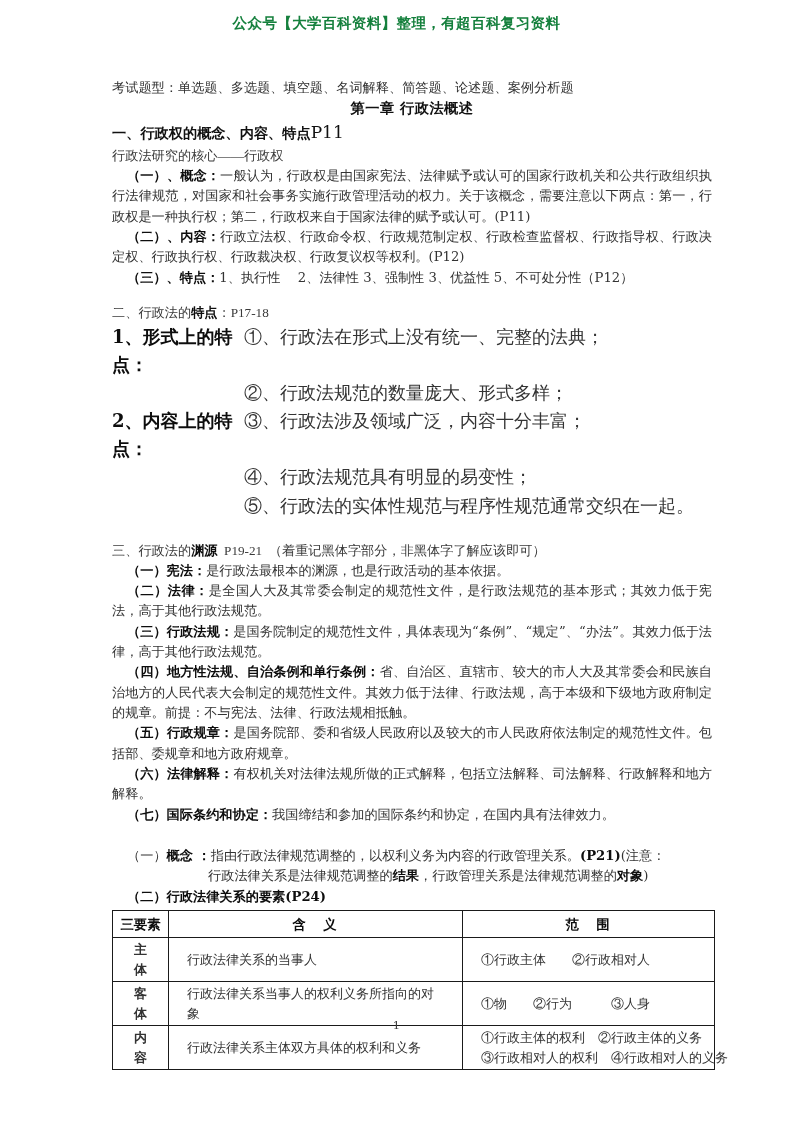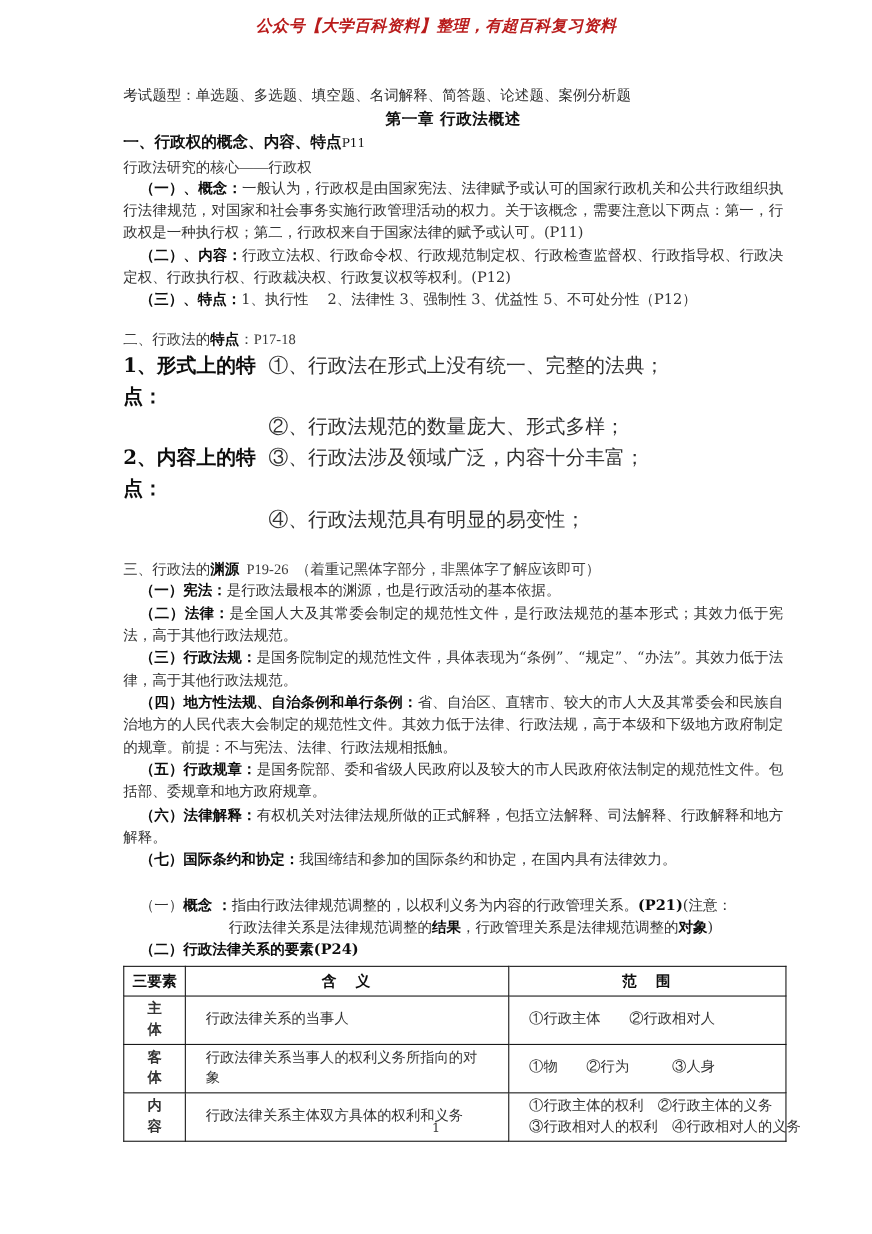--- a/index.html
+++ b/index.html
@@ -27,22 +27,21 @@
   .watermark {
     position: absolute;
     top: 14px;
     left: 0;
     width: 793px;
     text-align: center;
     font-family: "DejaVu Serif", "Liberation Serif", serif;
     font-weight: bold;
     font-size: 14.5px;
     letter-spacing: 0.4px;
-    color: #b91c1c;
-    font-style: italic;
+    color: #15803d;
   }
 
   
   .content {
     position: absolute;
     top: 78px;
     left: 112px;
     width: 600px;
   }
 
@@ -73,21 +72,21 @@
 
   .h-sec {
     font-weight: bold;
     font-size: 14.2px;
     color: #111;
     margin: 0;
     line-height: 1.5;
   }
   .h-sec .pg {
     font-weight: normal;
-    font-size: 11px;
+    font-size: 17px;
   }
 
   .subtle {
     font-size: 13.2px;
     color: #3a3a3a;
     line-height: 1.52;
     margin: 0;
     text-indent: 0;
     font-family: Liberation Serif, serif;
   }
@@ -222,25 +221,26 @@
     <div class="feat-row">
       <div class="feat-label">2、内容上的特点：</div>
       <div class="feat-text">③、行政法涉及领域广泛，内容十分丰富；</div>
     </div>
     <div class="feat-row cont">
       <div class="feat-label"></div>
       <div class="feat-text">④、行政法规范具有明显的易变性；</div>
     </div>
     <div class="feat-row cont">
       <div class="feat-label"></div>
+      <div class="feat-text">⑤、行政法的实体性规范与程序性规范通常交织在一起。</div>
     </div>
 
     <div class="gap-lg"></div>
 
-    <p class="subtle"><span>三、行政法的</span><b class="hv">渊源</b>&nbsp;&nbsp;<span class="pg">P19-26</span>&nbsp;&nbsp;<span>（着重记黑体字部分，非黑体字了解应该即可）</span></p>
+    <p class="subtle"><span>三、行政法的</span><b class="hv">渊源</b>&nbsp;&nbsp;<span class="pg">P19-21</span>&nbsp;&nbsp;<span>（着重记黑体字部分，非黑体字了解应该即可）</span></p>
 
     <p class="para ind"><b class="hv">（一）宪法：</b><span>是行政法最根本的渊源，也是行政活动的基本依据。</span></p>
     <p class="para ind"><b class="hv">（二）法律：</b><span>是全国人大及其常委会制定的规范性文件，是行政法规范的基本形式；其效力低于宪法，高于其他行政法规范。</span></p>
     <p class="para ind"><b class="hv">（三）行政法规：</b><span>是国务院制定的规范性文件，具体表现为“条例”、“规定”、“办法”。其效力低于法律，高于其他行政法规范。</span></p>
     <p class="para ind"><b class="hv">（四）地方性法规、自治条例和单行条例：</b><span>省、自治区、直辖市、较大的市人大及其常委会和民族自治地方的人民代表大会制定的规范性文件。其效力低于法律、行政法规，高于本级和下级地方政府制定的规章。前提：不与宪法、法律、行政法规相抵触。</span></p>
     <p class="para ind"><b class="hv">（五）行政规章：</b><span>是国务院部、委和省级人民政府以及较大的市人民政府依法制定的规范性文件。包括部、委规章和地方政府规章。</span></p>
     <p class="para ind"><b class="hv">（六）法律解释：</b><span>有权机关对法律法规所做的正式解释，包括立法解释、司法解释、行政解释和地方解释。</span></p>
     <p class="para ind"><b class="hv">（七）国际条约和协定：</b><span>我国缔结和参加的国际条约和协定，在国内具有法律效力。</span></p>
 
     <div class="gap-lg"></div>

